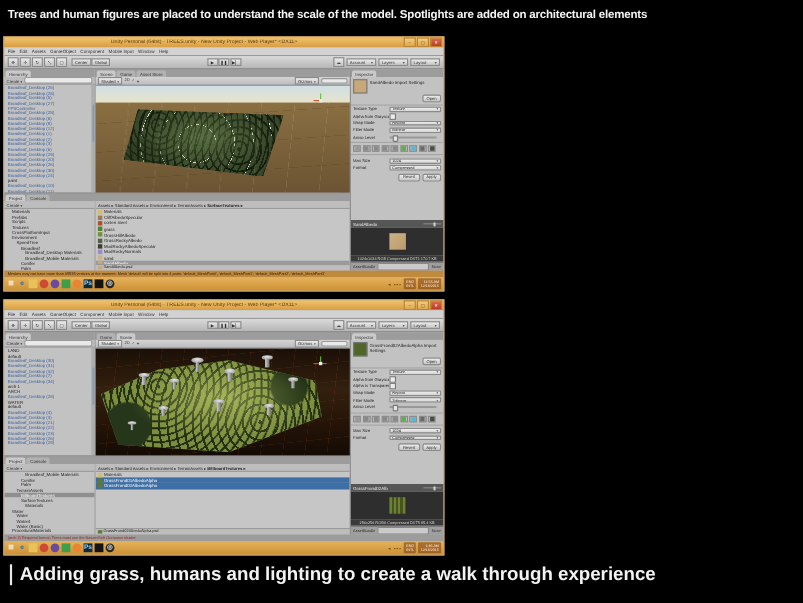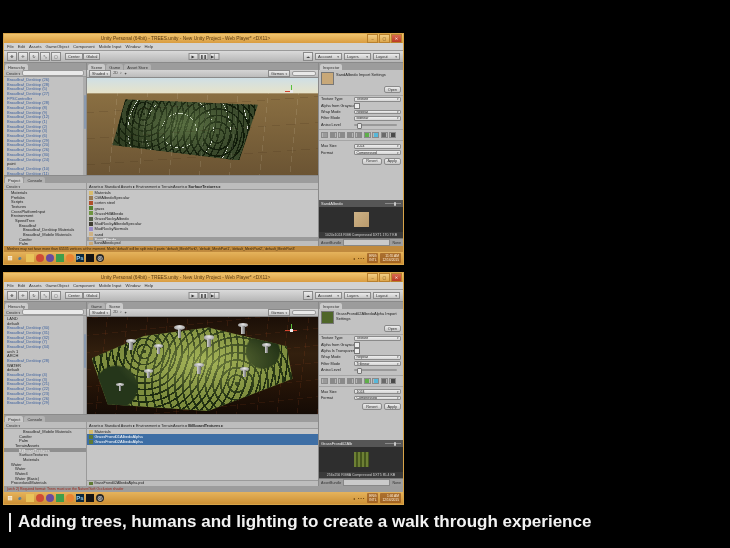--- a/index.html
+++ b/index.html
@@ -180,20 +180,21 @@
   .ticon.round{border-radius:50%;}
   .tray{margin-left:auto;display:flex;align-items:center;gap:2px;}
   .trayicons{font-size:4px;color:#6e4510;letter-spacing:1px;}
   .clock{background:rgba(115,50,10,.5);padding:0.5px 2px;color:#ffefd8;font-size:3.3px;
     line-height:4.2px;text-align:right;border-radius:1px;}
 </style>
 </head>
 <body>
 
 <div class="slide">
+  <div class="caption-top">Trees and human figures are placed to understand the scale of the model. Spotlights are added on architectural elements</div>
 
   <section class="window" id="win1">
     <div class="titlebar">
       <span class="title">Unity Personal (64bit) - TREES.unity - New Unity Project - Web Player* &lt;DX11&gt;</span>
       <span class="winbtns">
         <span class="wbtn">–</span>
         <span class="wbtn">▢</span>
         <span class="wbtn close">✕</span>
       </span>
     </div>
@@ -930,15 +931,15 @@
         <span class="clock">
           <div>1:46 AM</div>
             <div>12/16/2015</div>
         </span>
       </span>
     </div>
   </section>
 
   <div class="caption-bottom">
     <span class="vbar"></span>
-    <span>Adding trees, humans and lighting to create a walk through experience</span>
+    <span>Adding grass, humans and lighting to create a walk through experience</span>
   </div>
 </div>
 
 </body></html>

